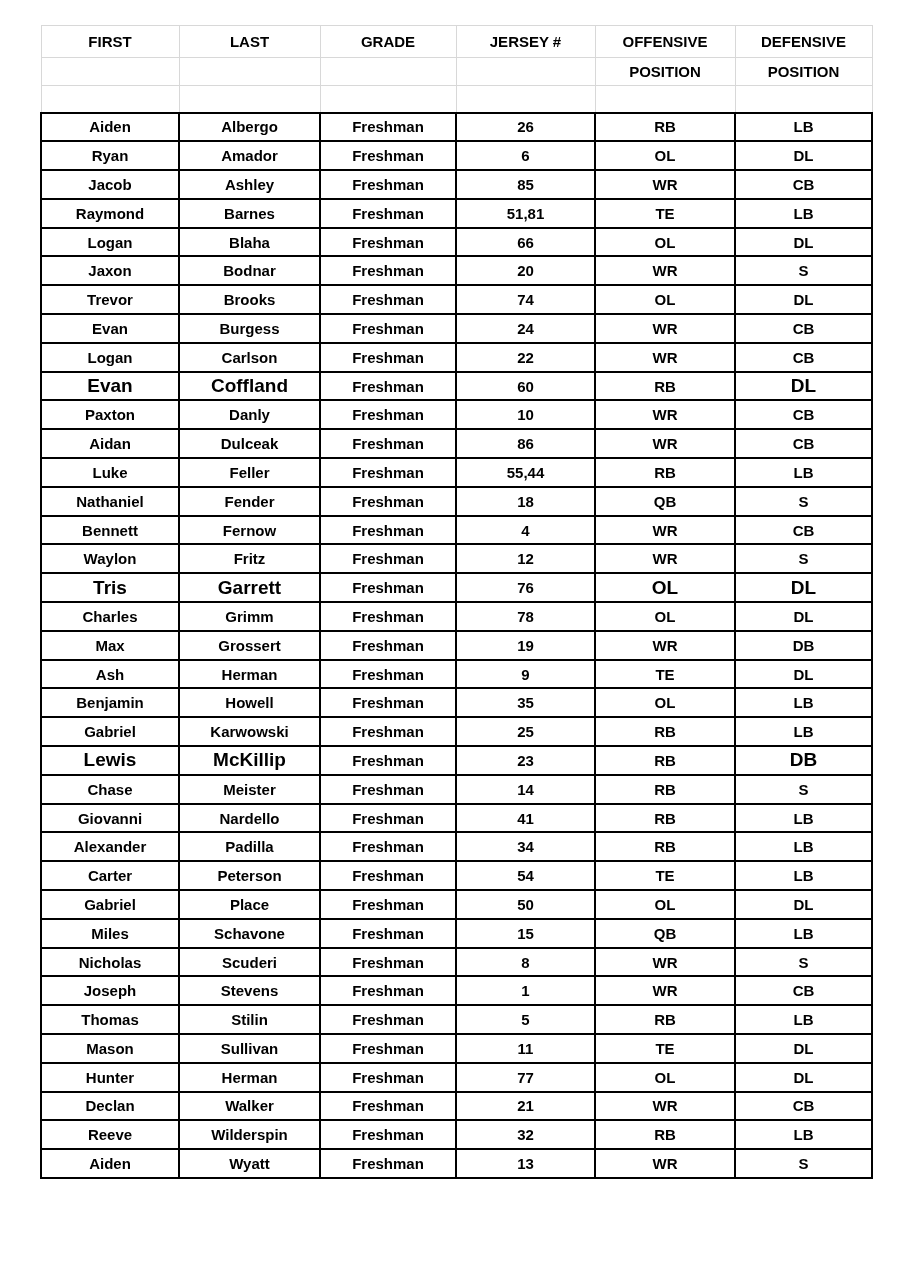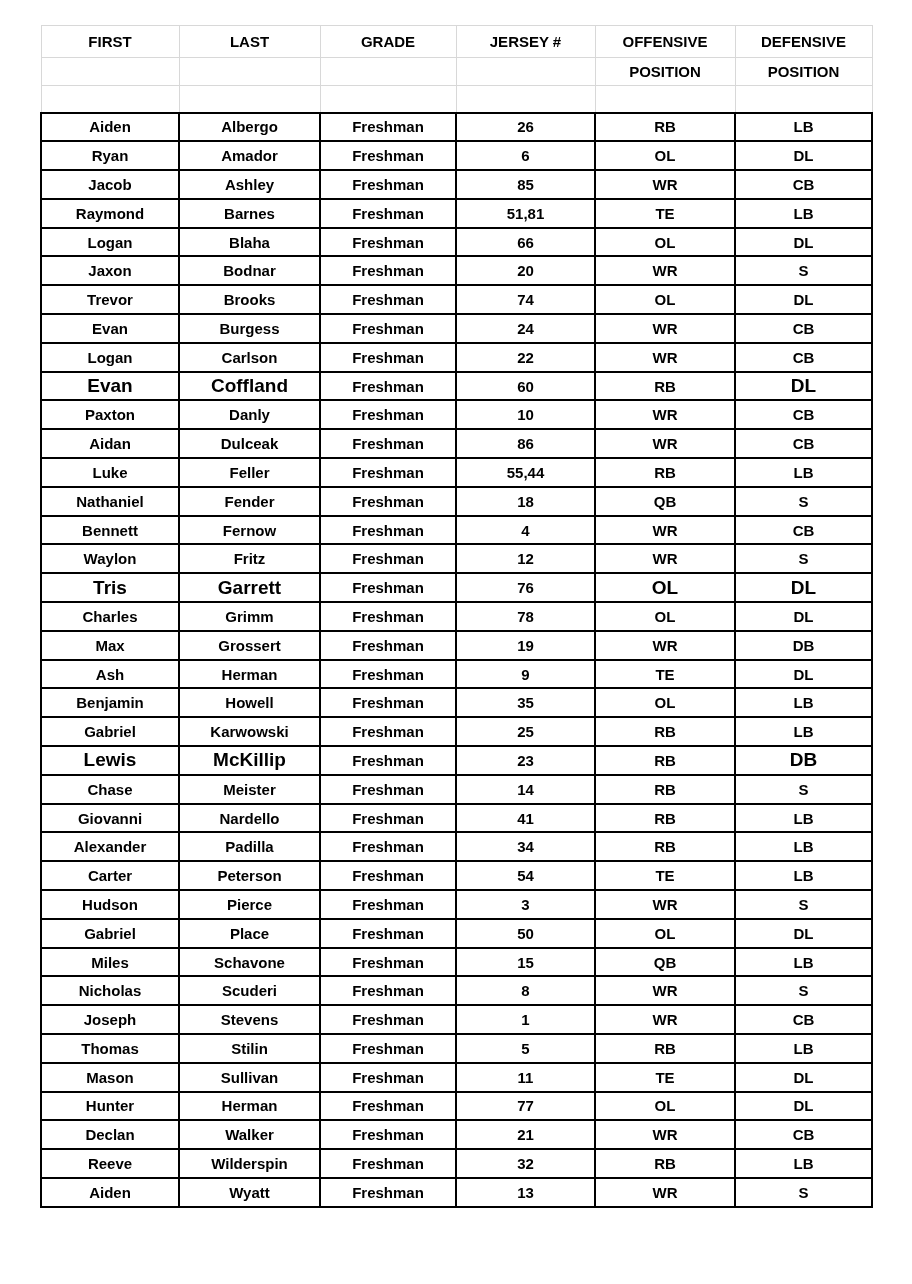--- a/index.html
+++ b/index.html
@@ -304,28 +304,20 @@
         </tr>
         <tr>
           <td>Carter</td>
           <td>Peterson</td>
           <td>Freshman</td>
           <td>54</td>
           <td>TE</td>
           <td>LB</td>
         </tr>
         <tr>
-          <td>Hudson</td>
-          <td>Pierce</td>
-          <td>Freshman</td>
-          <td>3</td>
-          <td>WR</td>
-          <td>S</td>
-        </tr>
-        <tr>
           <td>Gabriel</td>
           <td>Place</td>
           <td>Freshman</td>
           <td>50</td>
           <td>OL</td>
           <td>DL</td>
         </tr>
         <tr>
           <td>Miles</td>
           <td>Schavone</td>

